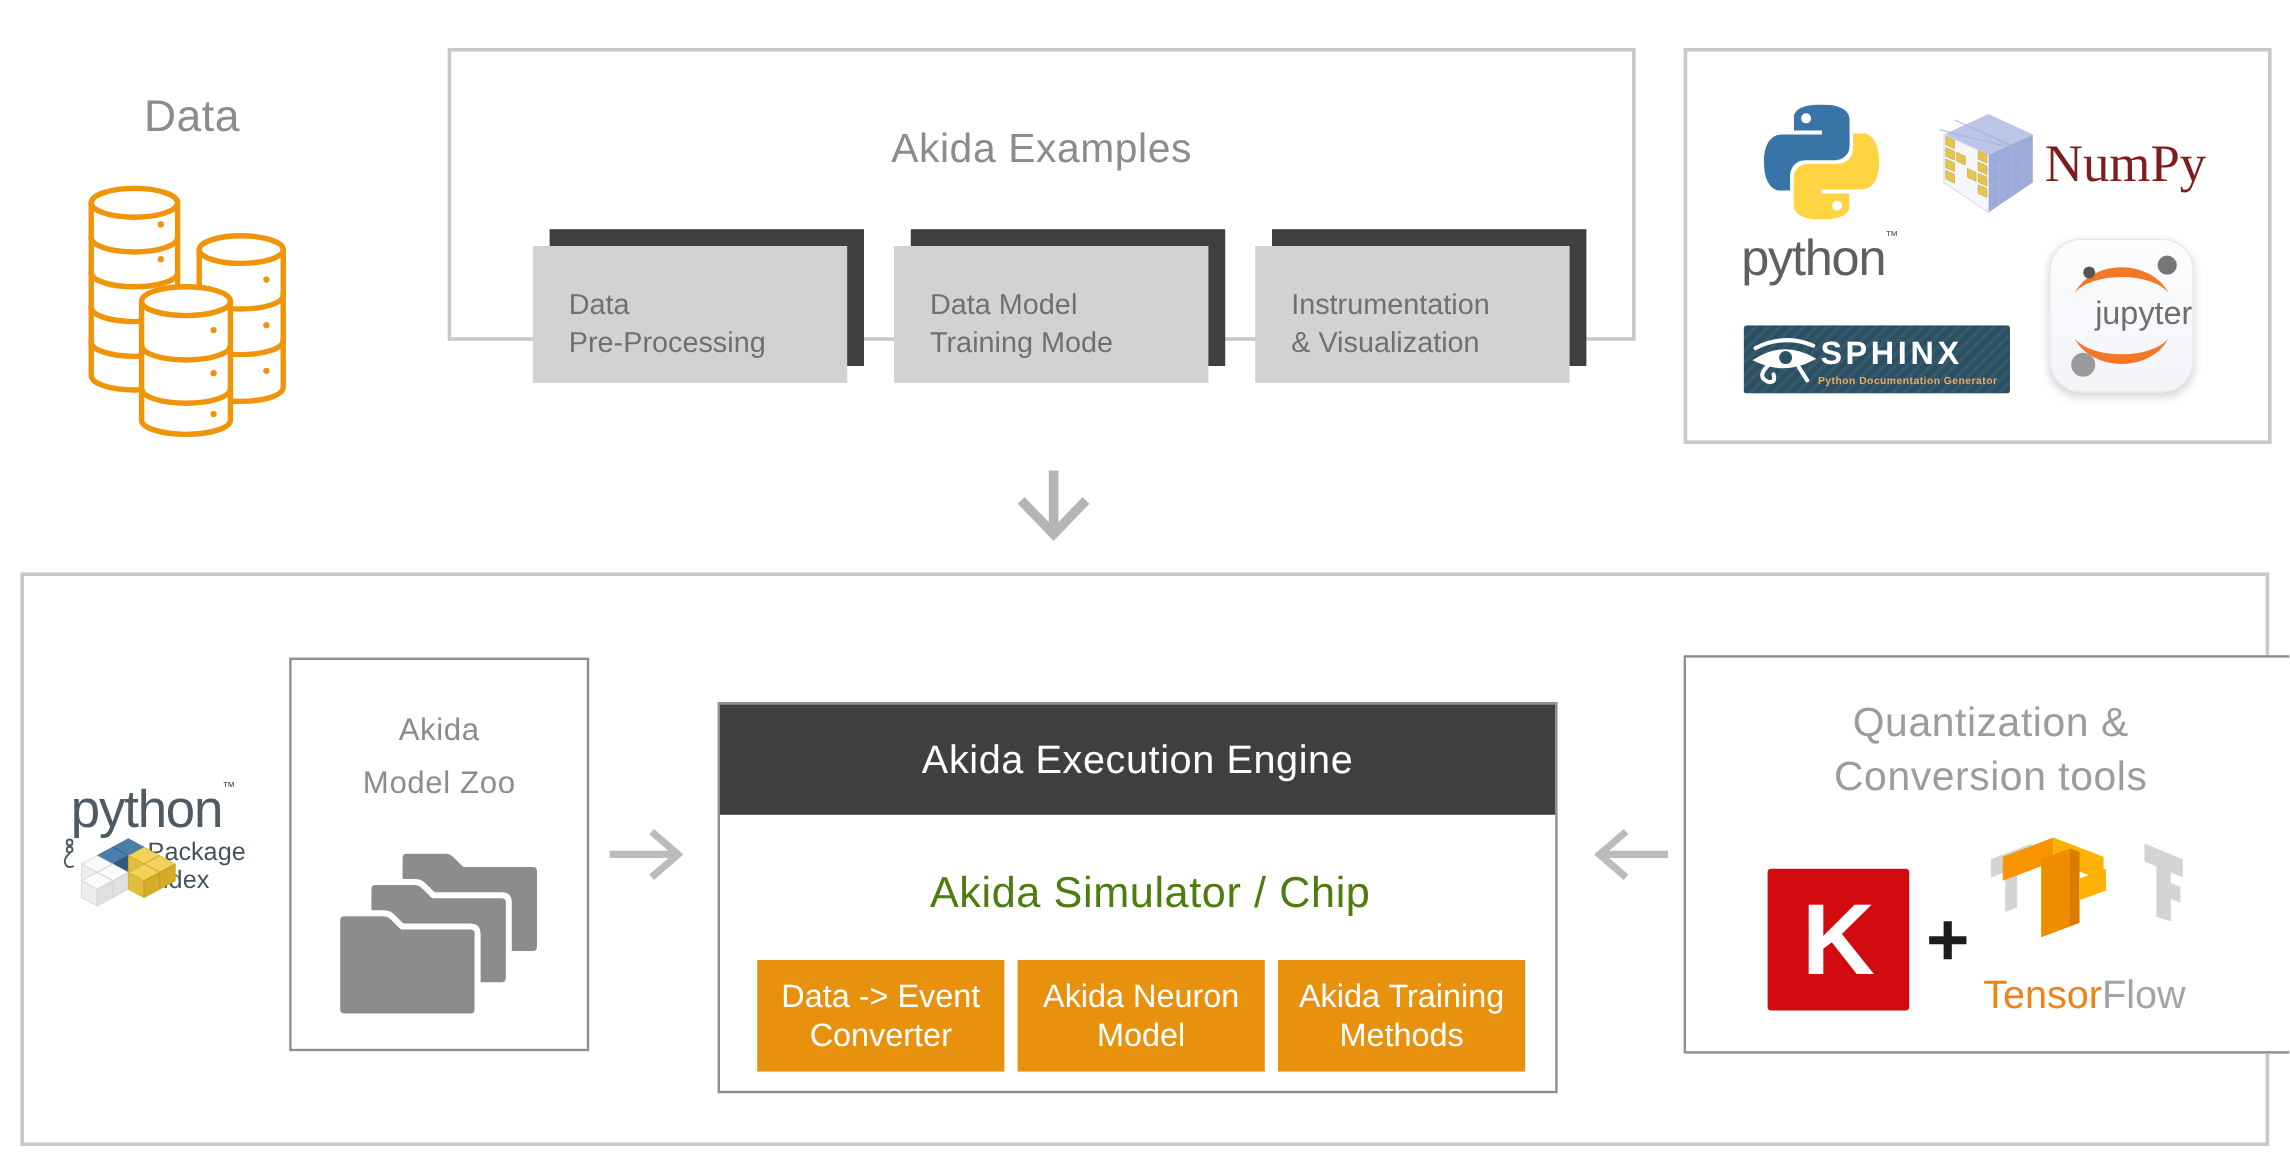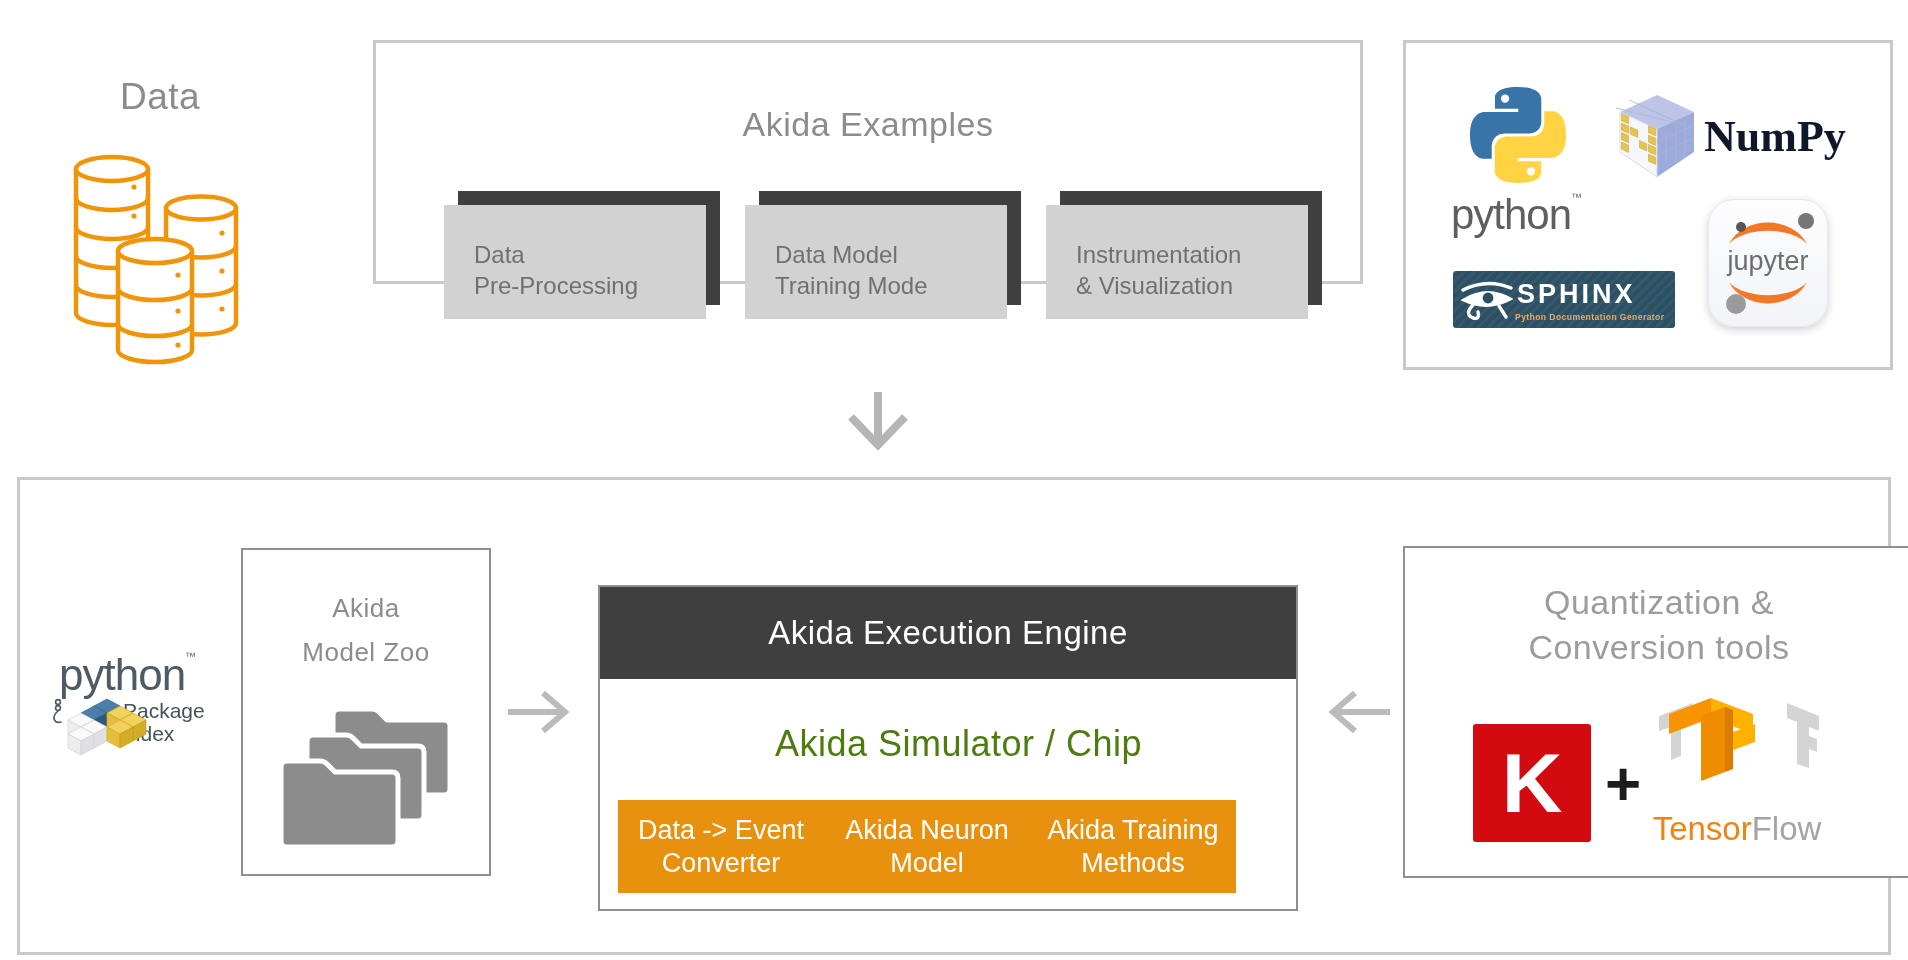--- a/index.html
+++ b/index.html
@@ -20,31 +20,31 @@
                  display:flex;align-items:center;justify-content:center;color:#fff;font-size:33px;letter-spacing:.5px;}
   .chip-btn{width:206px;height:93px;background:#e8910e;color:#fff;display:flex;flex-direction:column;
             align-items:center;justify-content:center;font-size:27px;line-height:33px;text-align:center;}
   
   .sphinx-banner{position:absolute;background:#2b4f63;border-radius:3px;
     background-image:repeating-linear-gradient(135deg,rgba(255,255,255,.05) 0 3px,rgba(0,0,0,0) 3px 7px);}
   .sphinx-word{position:absolute;left:64px;top:8px;color:#fff;font-size:27px;font-weight:bold;letter-spacing:3px;}
   .sphinx-sub{position:absolute;left:62px;top:41px;color:#f0a95f;font-size:8.6px;font-weight:bold;letter-spacing:.4px;}
   .jupyter-card{position:absolute;width:118px;height:126px;border-radius:26px;
     background:linear-gradient(180deg,#fdfdfe,#f2f4f8);border:1px solid #e4e7ec;box-shadow:0 3px 8px rgba(0,0,0,.18);}
-  .jupyter-word{position:absolute;left:0;right:0;top:46px;text-align:center;color:#6e6e6e;font-size:27px;}
+  .jupyter-word{position:absolute;left:0;right:0;top:46px;text-align:right;color:#6e6e6e;font-size:27px;}
   .keras-sq{position:absolute;width:118px;height:118px;background:#d30b10;border-radius:3px;
     display:flex;align-items:center;justify-content:center;color:#fff;font-size:84px;font-weight:bold;}
   .plus-sign{position:absolute;font-size:62px;font-weight:600;color:#1c1c1c;}
   .tfword{position:absolute;width:220px;text-align:center;font-size:33px;font-weight:400;}
   .tfword .t1{color:#ef8412;} .tfword .t2{color:#a4a4a4;}
   .pypi-word{position:absolute;font-size:44px;color:#4e5b64;font-weight:500;letter-spacing:-1px;}
   .pypi-sub{position:absolute;font-size:21px;color:#44525c;font-weight:500;}
   .py-word{position:absolute;font-size:42px;color:#5f5f5f;font-weight:500;letter-spacing:-1px;}
   .tm{font-size:11px;vertical-align:top;}
-  .numpy-word{position:absolute;font-family:"Liberation Serif",serif;font-size:44px;color:#0f172a;font-weight:bold;}
+  .numpy-word{position:absolute;font-family:"Liberation Serif",serif;font-size:44px;color:#7f1d1d;}
 </style>
 </head>
 <body>
 
 <div id="canvas">
 
   <div class="abs gray-title" style="left:95px;top:76px;width:130px;font-size:37px;">Data</div>
 
   <svg class="abs" style="left:70px;top:153px;" width="175" height="214" viewBox="0 0 175 214">
     <g stroke="#F0940A" stroke-width="4.5" fill="#ffffff" stroke-linejoin="round" stroke-linecap="round">
@@ -258,21 +258,21 @@
         <line x1="3" y1="24" x2="56" y2="24"></line>
         <polyline points="38,5 60,24 38,43"></polyline>
       </g>
     </svg>
 
     <div class="inner-box" style="left:578px;top:69px;width:700px;height:326px;margin-top:36px;">
       <div class="engine-header">
         <span>Akida Execution Engine</span>
       </div>
       <div class="gray-title abs" style="left:0;right:0;top:136px;font-size:36px;color:#4d7c0f;padding-left:21px;">Akida Simulator / Chip</div>
-      <div class="abs" style="left:18px;top:213px;display:flex;">
+      <div class="abs" style="left:31px;top:213px;display:flex;gap:11px;">
         <div class="chip-btn">
           <span>Data -&gt; Event</span>
           <span>Converter</span>
         </div>
         <div class="chip-btn">
           <span>Akida Neuron</span>
           <span>Model</span>
         </div>
         <div class="chip-btn">
           <span>Akida Training</span>

